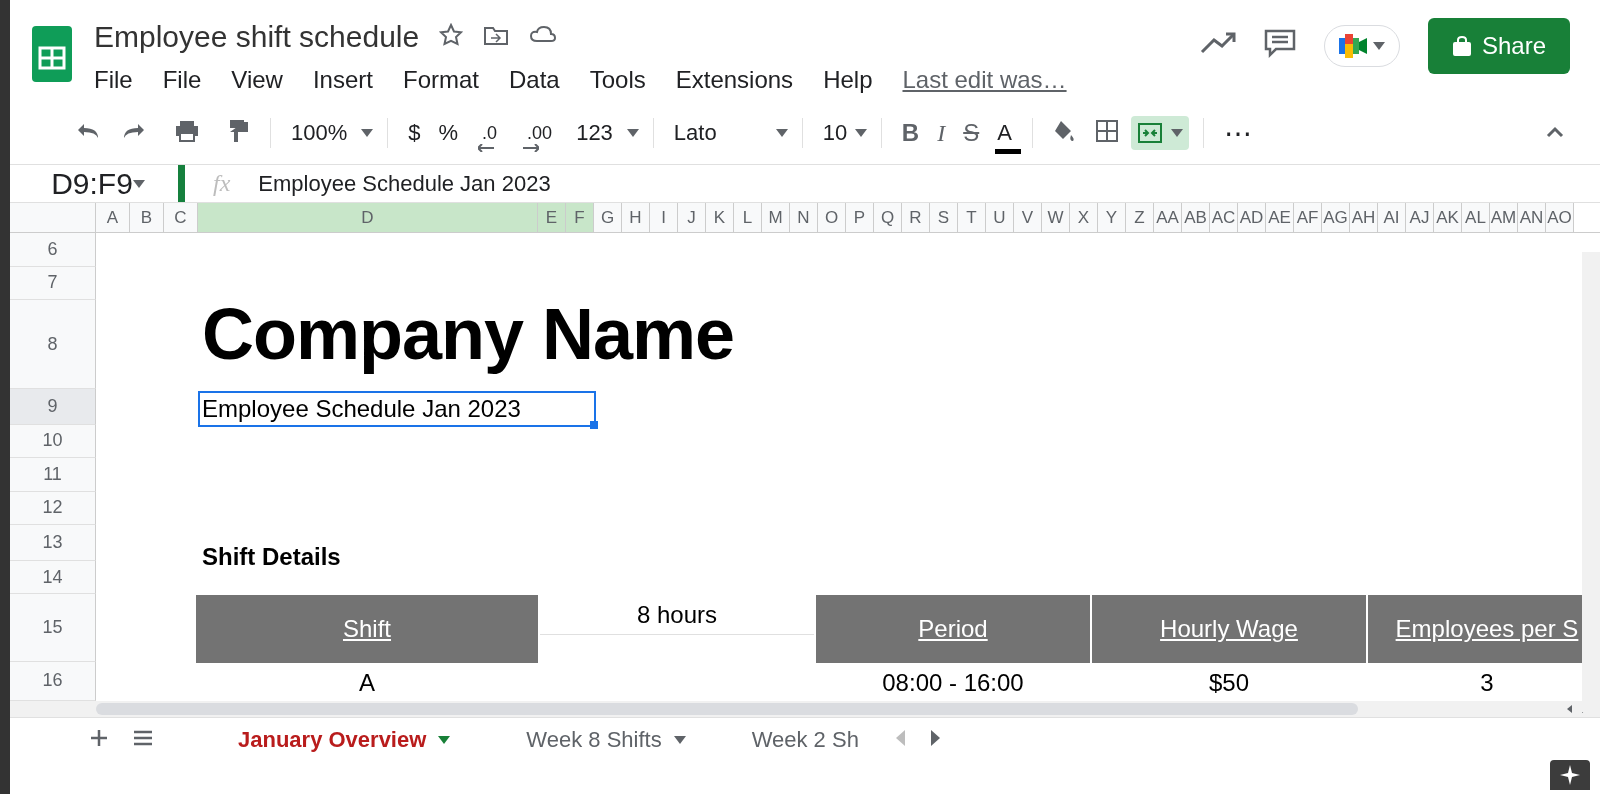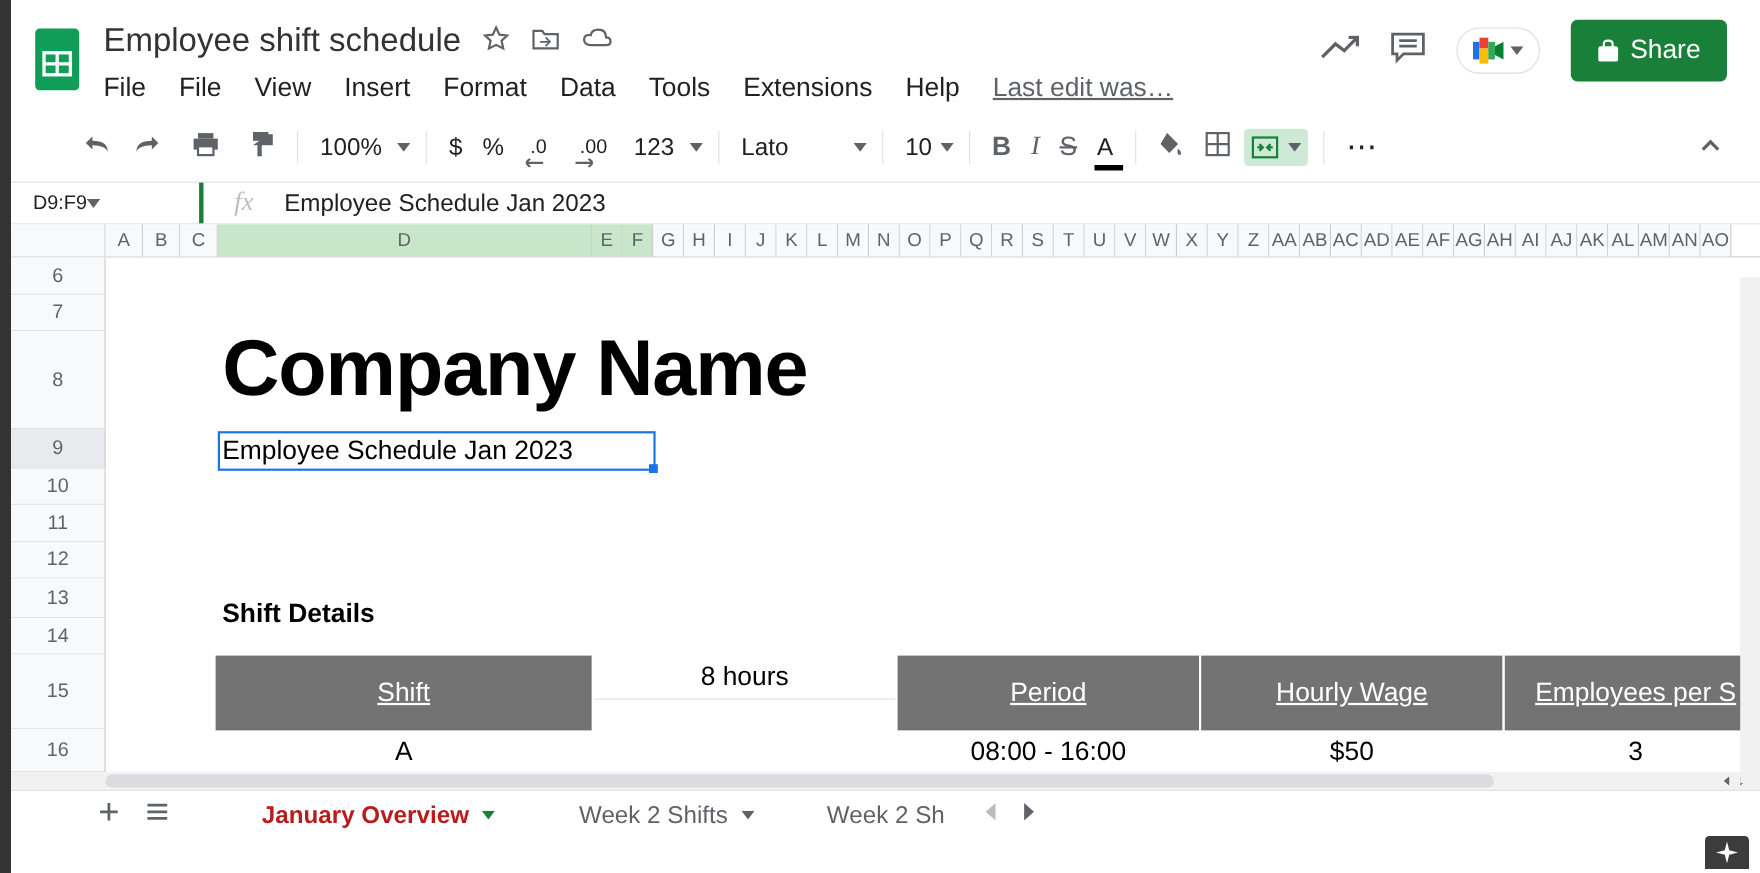--- a/index.html
+++ b/index.html
@@ -165,24 +165,24 @@
     .formula-row {
       display: flex;
       align-items: center;
       border-bottom: 1px solid #e0e0e0;
       height: 38px;
     }
     .name-box {
       width: 175px;
       display: flex;
       align-items: center;
-      justify-content: flex-start;
+      justify-content: center;
       padding: 0 12px 0 20px;
-      border-right: 4px solid #15803d;
-      font-size: 18px;
+      border-right: 7px solid #15803d;
+      font-size: 30px;
       color: #202124;
       height: 100%;
     }
     .fx-label {
       font-family: serif;
       font-style: italic;
       color: #bdbdbd;
       font-size: 24px;
       padding: 0 28px;
     }
@@ -742,21 +742,21 @@
           <line x1="2" y1="15" x2="20" y2="15"></line>
         </svg>
     </span>
     <div class="sheet-tab active" style="margin-left:50px;">
       <span>January Overview</span>
       <svg width="12" height="8" viewBox="0 0 12 8" fill="#188038">
           <polygon points="0,0 12,0 6,8"></polygon>
         </svg>
     </div>
     <div class="sheet-tab" style="margin-left:30px;">
-      <span>Week 2 Shifts</span>
+      <span>Week 8 Shifts</span>
       <svg width="12" height="8" viewBox="0 0 12 8" fill="#5f6368">
           <polygon points="0,0 12,0 6,8"></polygon>
         </svg>
     </div>
     <div class="sheet-tab" style="margin-left:20px;">
       <span>Week 2 Sh</span>
     </div>
     <span class="tab-btn">
       <svg width="14" height="20" viewBox="0 0 14 20" fill="#bdbdbd">
           <polygon points="12,2 3,10 12,18"></polygon>

